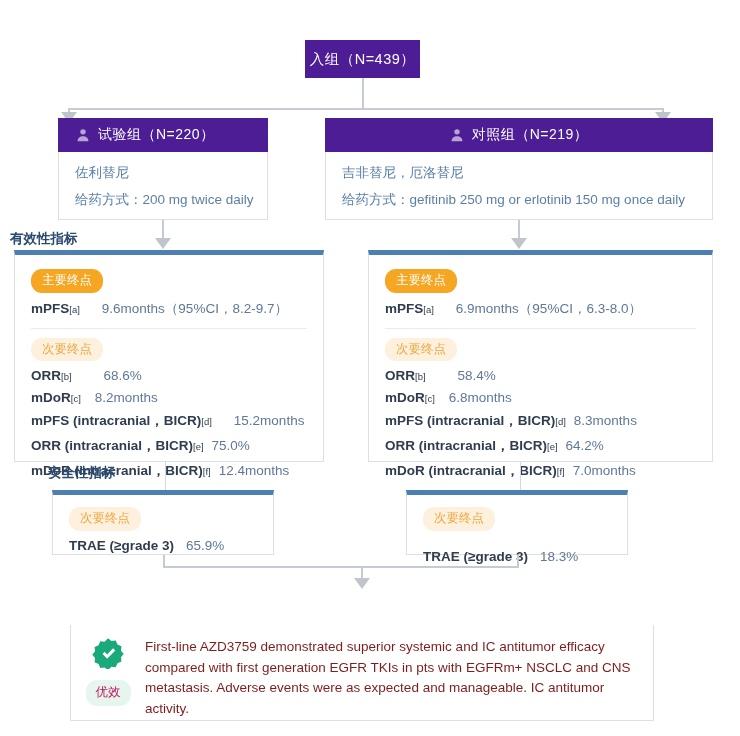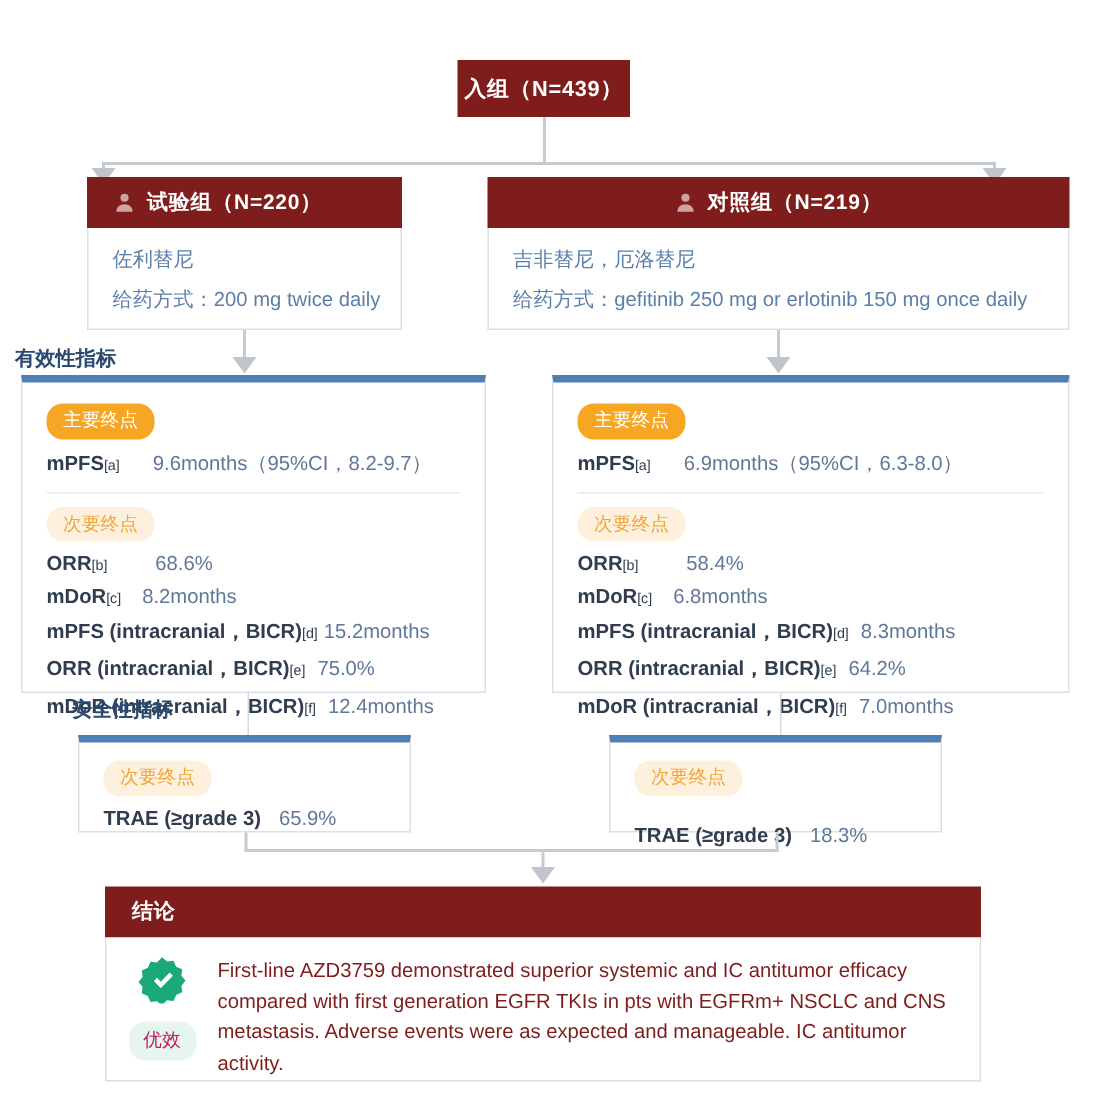--- a/index.html
+++ b/index.html
@@ -15,23 +15,23 @@
     position: relative;
     overflow: hidden;
   }
   .canvas { position: relative; width: 740px; height: 736px; }
 
   
   .abs { position: absolute; box-sizing: border-box; }
 
   
   .bluebar {
-    background: #7f1d1d;
+    background: #4c1d95;
     color: #ffffff;
-    font-weight: bold;
+    font-weight: normal;
     display: flex;
     align-items: center;
     justify-content: center;
     letter-spacing: .5px;
   }
   .bluebar.left-align { justify-content: flex-start; padding-left: 18px; }
 
   .person-icon { margin-right: 8px; display: inline-flex; opacity: .75; }
 
   
@@ -192,21 +192,21 @@
       <span class="metric-val" style="margin-left:32px;">68.6%</span>
     </div>
     <div class="metric-row">
       <span class="metric-name">mDoR</span>
       <span class="sup">[c]</span>
       <span class="metric-val" style="margin-left:14px;">8.2months</span>
     </div>
     <div class="metric-row">
       <span class="metric-name">mPFS (intracranial，BICR)</span>
       <span class="sup">[d]</span>
-      <span class="metric-val" style="margin-left:4px;">15.2months</span>
+      <span class="metric-val" style="margin-left:22px;">15.2months</span>
     </div>
     <div class="metric-row">
       <span class="metric-name">ORR (intracranial，BICR)</span>
       <span class="sup">[e]</span>
       <span class="metric-val" style="margin-left:8px;">75.0%</span>
     </div>
     <div class="metric-row">
       <span class="metric-name">mDoR (intracranial，BICR)</span>
       <span class="sup">[f]</span>
       <span class="metric-val" style="margin-left:8px;">12.4months</span>
@@ -269,23 +269,20 @@
       <span class="metric-val" style="margin-left:12px;margin-top:11px;">18.3%</span>
     </div>
   </div>
 
   <div class="line-v" style="left:163px; top:555px; height:13px;"></div>
   <div class="line-v" style="left:517px; top:555px; height:13px;"></div>
   <div class="line-h" style="left:163px; top:566px; width:356px;"></div>
   <div class="line-v" style="left:361px; top:566px; height:16px;"></div>
   <div class="arrow-down" style="left:354px; top:578px;"></div>
 
-  <div class="abs bluebar left-align" style="left:70px; top:591px; width:584px; height:34px; font-size:14px;">
-    <span>结论</span>
-  </div>
   <div class="abs concl-body" style="left:70px; top:625px; width:584px; height:96px;">
     <div class="badge-col">
       <span>
         <svg width="32" height="32" viewBox="0 0 40 40">
           <path fill="#19a97a" d="M20 1.5l4.2 3.4 5.4-.6 2.2 5 5 2.2-.6 5.4 3.4 4.2-3.4 4.2.6 5.4-5 2.2-2.2 5-5.4-.6L20 41.5l-4.2-3.4-5.4.6-2.2-5-5-2.2.6-5.4L.4 22.1l3.4-4.2-.6-5.4 5-2.2 2.2-5 5.4.6z"></path>
           <path fill="#ffffff" d="M13.2 21.2l2.6-2.7 3.2 3.3 7.4-7.6 2.7 2.7-10.1 10.3z"></path>
         </svg>
       </span>
       <span class="badge-pill">优效</span>
     </div>

